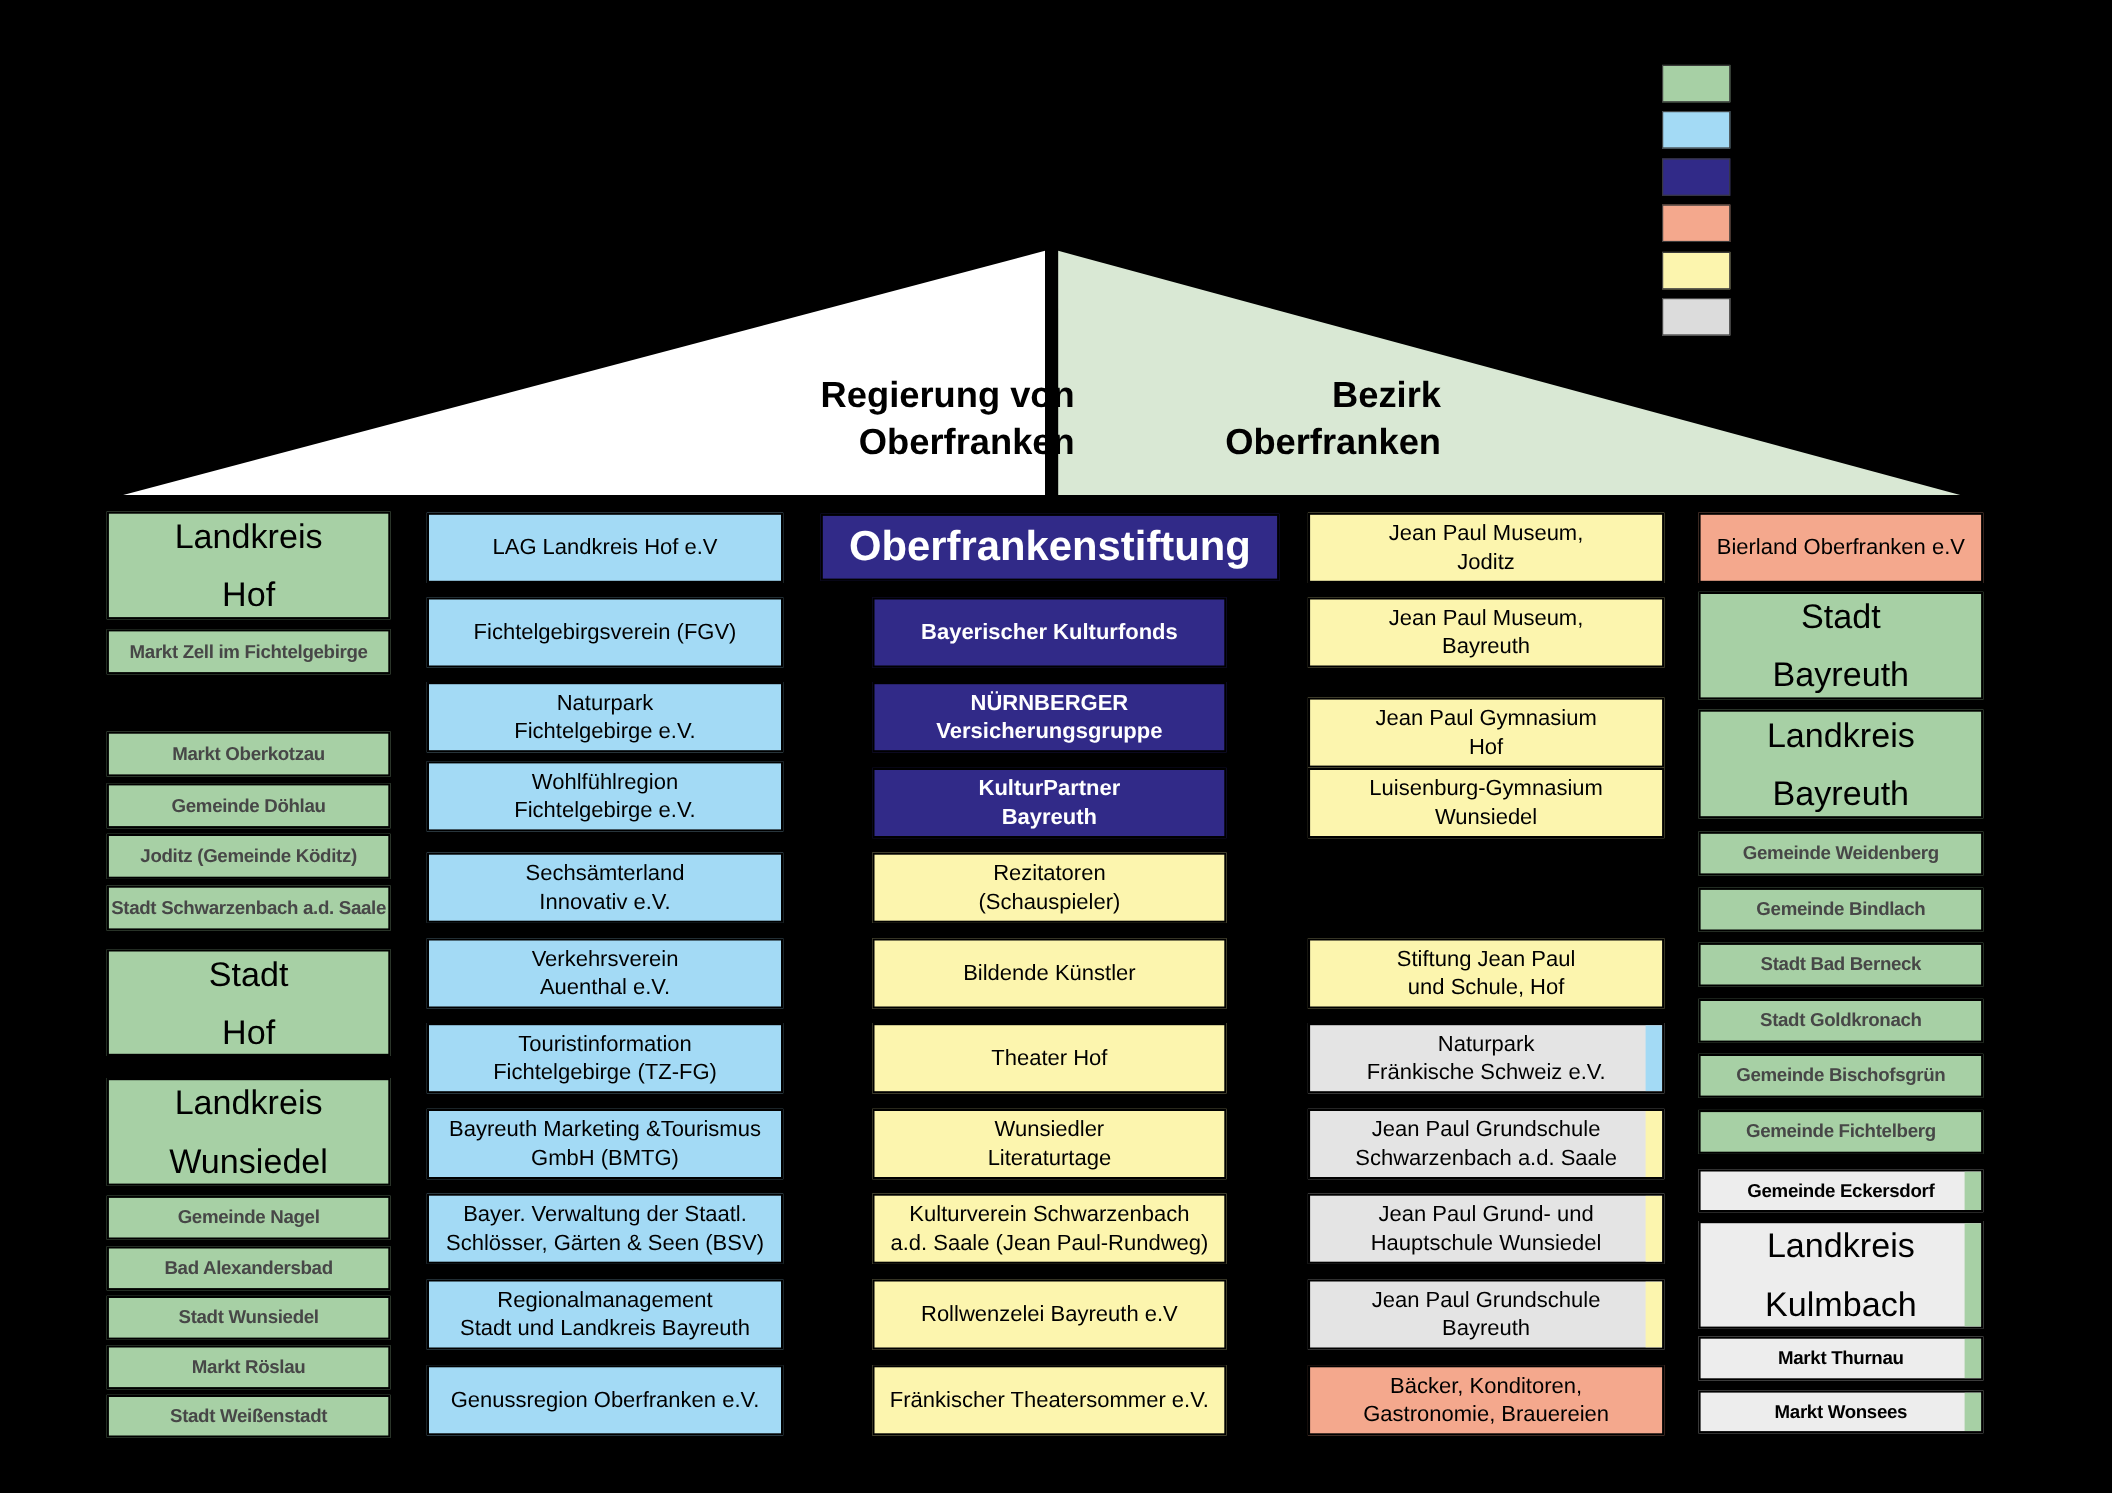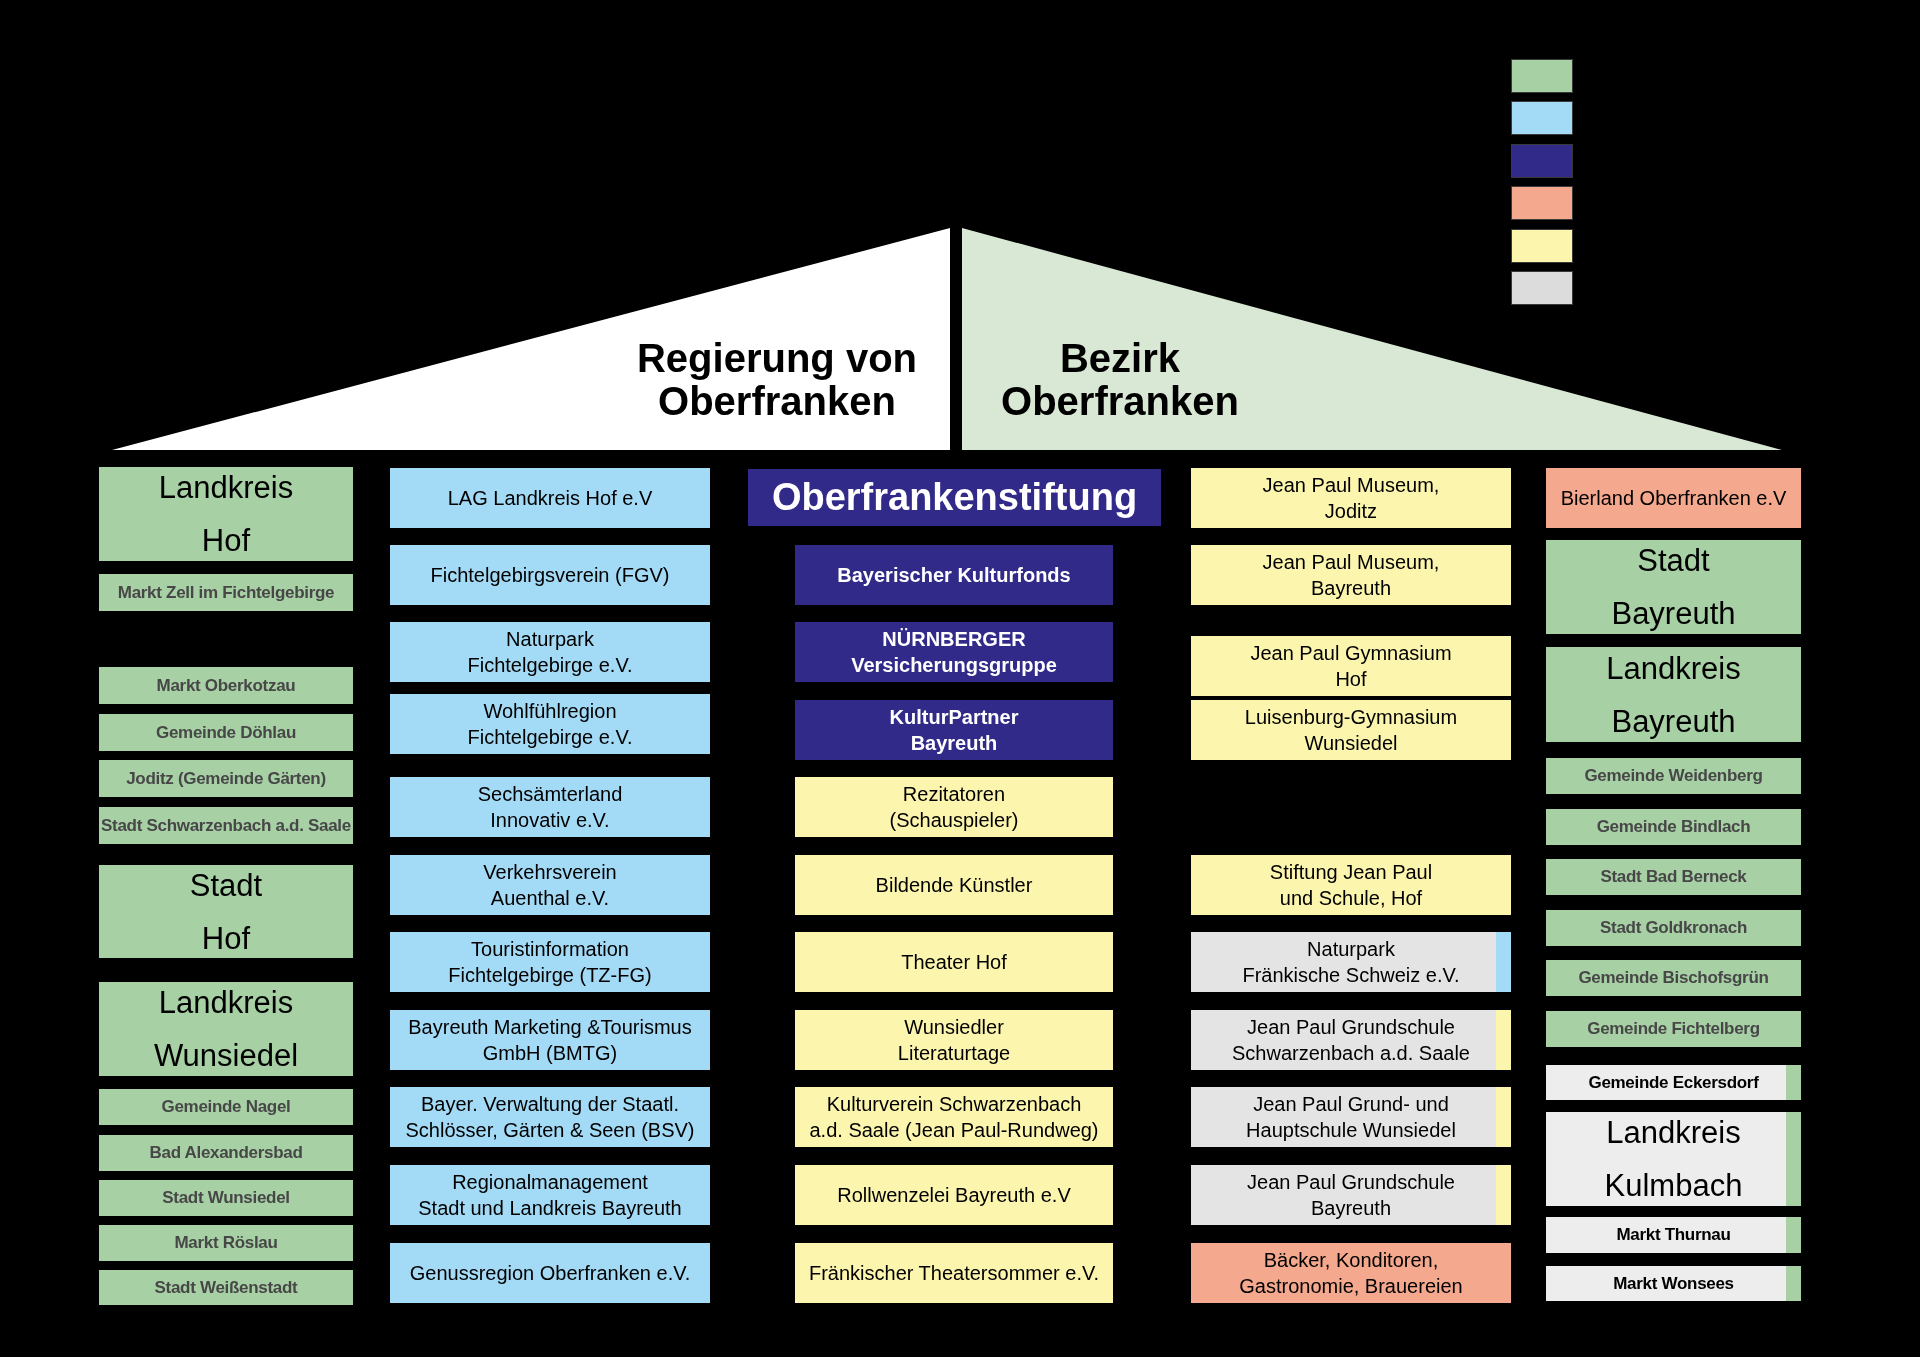--- a/index.html
+++ b/index.html
@@ -1,20 +1,20 @@
 <!DOCTYPE html>
 <html><head>
 <meta charset="utf-8">
 <style>
   html,body{margin:0;padding:0;background:#000;}
   .canvas{position:relative;width:1920px;height:1357px;background:#000;overflow:hidden;
           font-family:"Liberation Sans", sans-serif;}
   svg.roof{position:absolute;left:0;top:0;}
-  .roof-label{position:absolute;font-weight:bold;font-size:40px;line-height:43px;
-              text-align:center;color:#000;white-space:pre-line;}
+  .roof-label{position:absolute;font-weight:bold;font-size:33px;line-height:43px;
+              text-align:right;color:#000;white-space:pre-line;}
   .legend-swatch{position:absolute;left:1511px;width:62px;height:34px;
                  border:1px solid #3a3a3a;box-sizing:border-box;}
   .box{position:absolute;box-sizing:border-box;border:2px solid #000;
        display:flex;align-items:center;justify-content:center;
        text-align:center;white-space:pre-line;overflow:hidden;}
   .c1{left:97px;width:258px;}
   .c2{left:388px;width:324px;}
   .c3h{left:746px;width:417px;}
   .c3{left:793px;width:322px;}
   .c4{left:1189px;width:324px;}
@@ -58,21 +58,21 @@
   <div class="roof-label" style="left:577px;top:337px;width:400px">Regierung von
 Oberfranken</div>
   <div class="roof-label" style="left:930px;top:337px;width:380px">Bezirk
 Oberfranken</div>
 
   <div class="box c1 green big" style="top:465px;height:98px">Landkreis
 Hof</div>
   <div class="box c1 green smallb" style="top:572px;height:41px">Markt Zell im Fichtelgebirge</div>
   <div class="box c1 green smallb" style="top:665px;height:41px">Markt Oberkotzau</div>
   <div class="box c1 green smallb" style="top:712px;height:41px">Gemeinde Döhlau</div>
-  <div class="box c1 green smallb" style="top:758px;height:41px">Joditz (Gemeinde Gärten)</div>
+  <div class="box c1 green smallb" style="top:758px;height:41px">Joditz (Gemeinde Köditz)</div>
   <div class="box c1 green smallb" style="top:805px;height:41px">Stadt Schwarzenbach a.d. Saale</div>
   <div class="box c1 green big" style="top:863px;height:97px">Stadt
 Hof</div>
   <div class="box c1 green big" style="top:980px;height:98px">Landkreis
 Wunsiedel</div>
   <div class="box c1 green smallb" style="top:1087px;height:40px">Gemeinde Nagel</div>
   <div class="box c1 green smallb" style="top:1133px;height:40px">Bad Alexandersbad</div>
   <div class="box c1 green smallb" style="top:1178px;height:40px">Stadt Wunsiedel</div>
   <div class="box c1 green smallb" style="top:1223px;height:40px">Markt Röslau</div>
   <div class="box c1 green smallb" style="top:1268px;height:39px">Stadt Weißenstadt</div>

